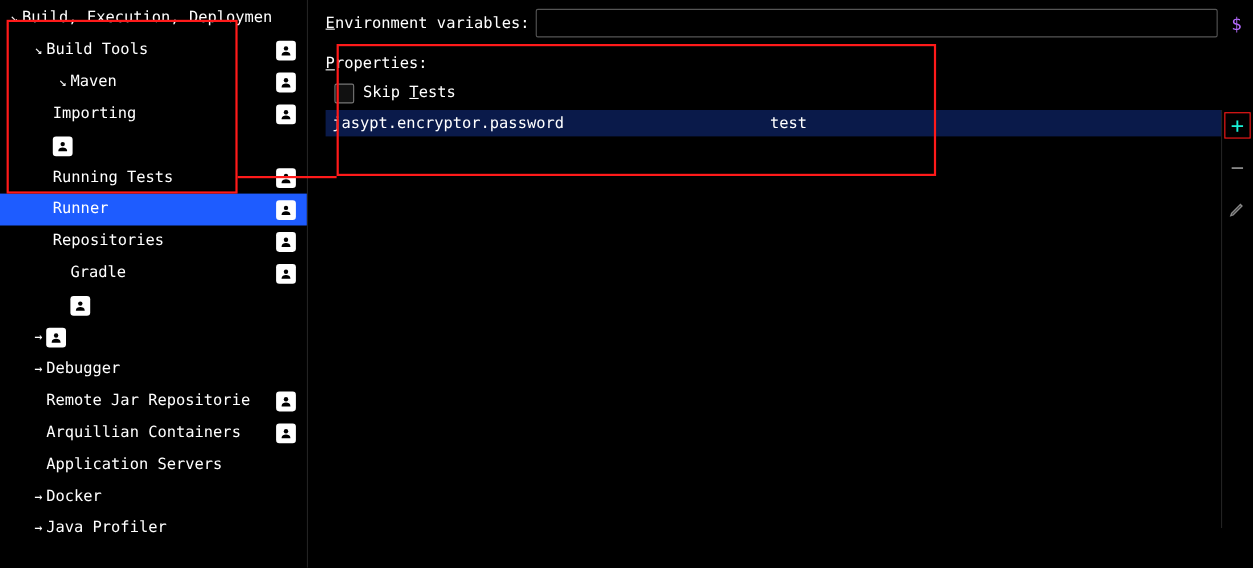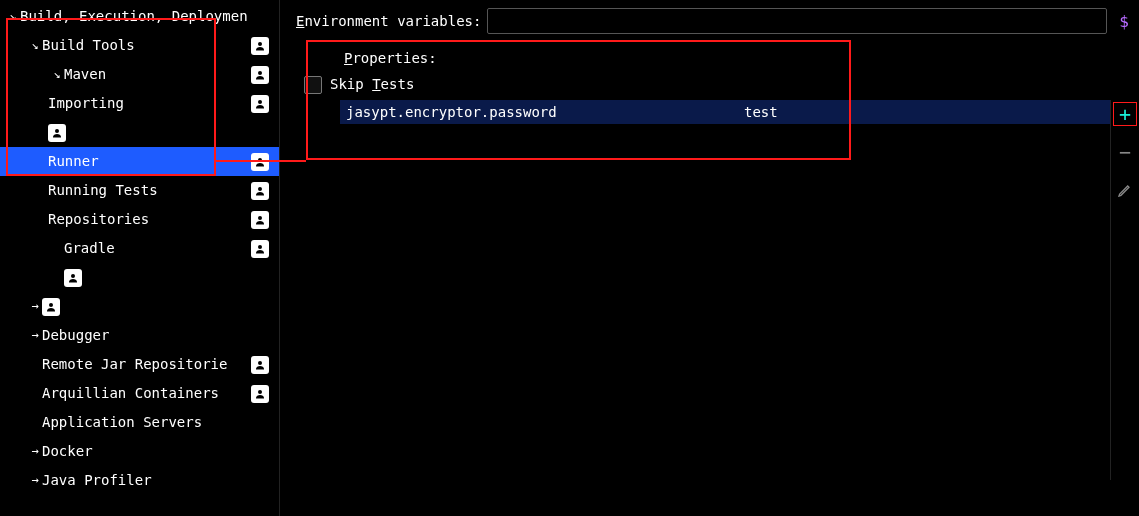--- a/index.html
+++ b/index.html
@@ -97,21 +97,20 @@
   }
   .env-dollar {
     color: #b66bff;
     font-size: 16px;
     padding-right: 10px;
     cursor: pointer;
   }
   .props-label {
     margin-top: 14px;
     color: #ffffff;
-    margin-left: 48px;
   }
   .props-label .mn { text-decoration: underline; }
   .skip-row {
     display: flex;
     align-items: flex-start;
     gap: 8px;
     margin-top: 10px;
     padding-left: 8px;
   }
   .checkbox {
@@ -120,21 +119,20 @@
     border: 1px solid #777;
     background: #111;
     border-radius: 2px;
     cursor: pointer;
   }
   .skip-label .mn { text-decoration: underline; }
 
   .table-wrap {
     margin-top: 6px;
     display: flex;
-    margin-left: 44px;
   }
   .table {
     flex: 1 1 auto;
     height: 380px;
     border-right: 1px solid #222;
   }
   .table-row {
     display: flex;
     height: 24px;
     line-height: 24px;
@@ -229,33 +227,33 @@
         </div>
         <div class="tree-item depth-3">
           <span class="arrow"></span>
           <span class="badge">
             <svg viewBox="0 0 24 24" fill="#000">
               <circle cx="12" cy="8" r="4"></circle>
               <path d="M4 20c0-4 4-6 8-6s8 2 8 6v1H4v-1z"></path>
             </svg>
           </span>
         </div>
+        <div class="tree-item depth-3">
+          <span class="arrow"></span>
+          <span class="label">Running Tests</span>
+          <span class="badge">
+            <svg viewBox="0 0 24 24" fill="#000">
+              <circle cx="12" cy="8" r="4"></circle>
+              <path d="M4 20c0-4 4-6 8-6s8 2 8 6v1H4v-1z"></path>
+            </svg>
+          </span>
+        </div>
         <div class="tree-item depth-3 selected">
           <span class="arrow"></span>
           <span class="label">Runner</span>
-          <span class="badge">
-            <svg viewBox="0 0 24 24" fill="#000">
-              <circle cx="12" cy="8" r="4"></circle>
-              <path d="M4 20c0-4 4-6 8-6s8 2 8 6v1H4v-1z"></path>
-            </svg>
-          </span>
-        </div>
-        <div class="tree-item depth-3">
-          <span class="arrow"></span>
-          <span class="label">Running Tests</span>
           <span class="badge">
             <svg viewBox="0 0 24 24" fill="#000">
               <circle cx="12" cy="8" r="4"></circle>
               <path d="M4 20c0-4 4-6 8-6s8 2 8 6v1H4v-1z"></path>
             </svg>
           </span>
         </div>
         <div class="tree-item depth-3">
           <span class="arrow"></span>
           <span class="label">Repositories</span>

